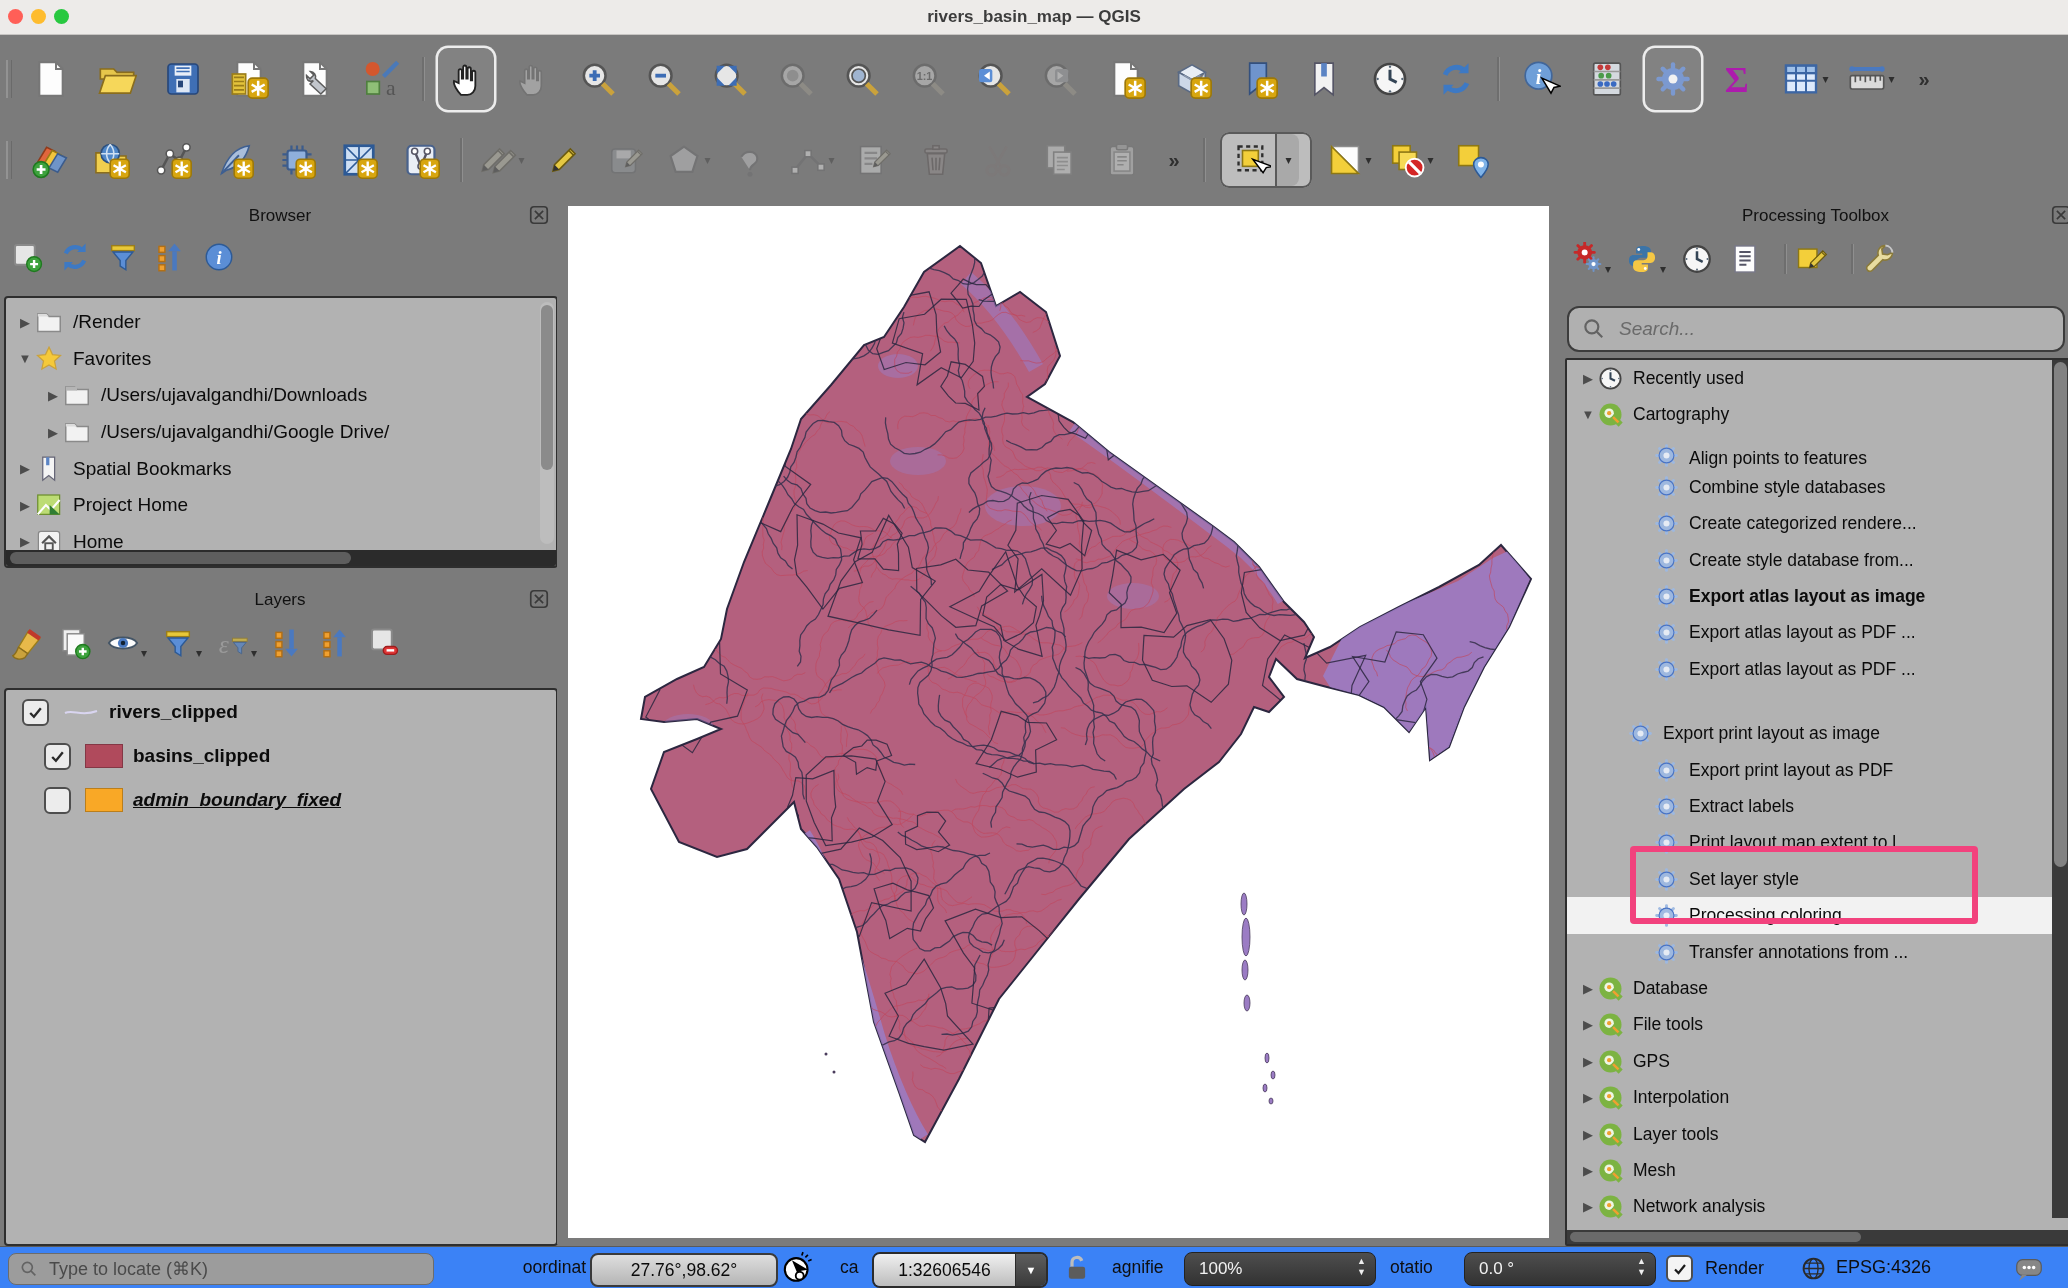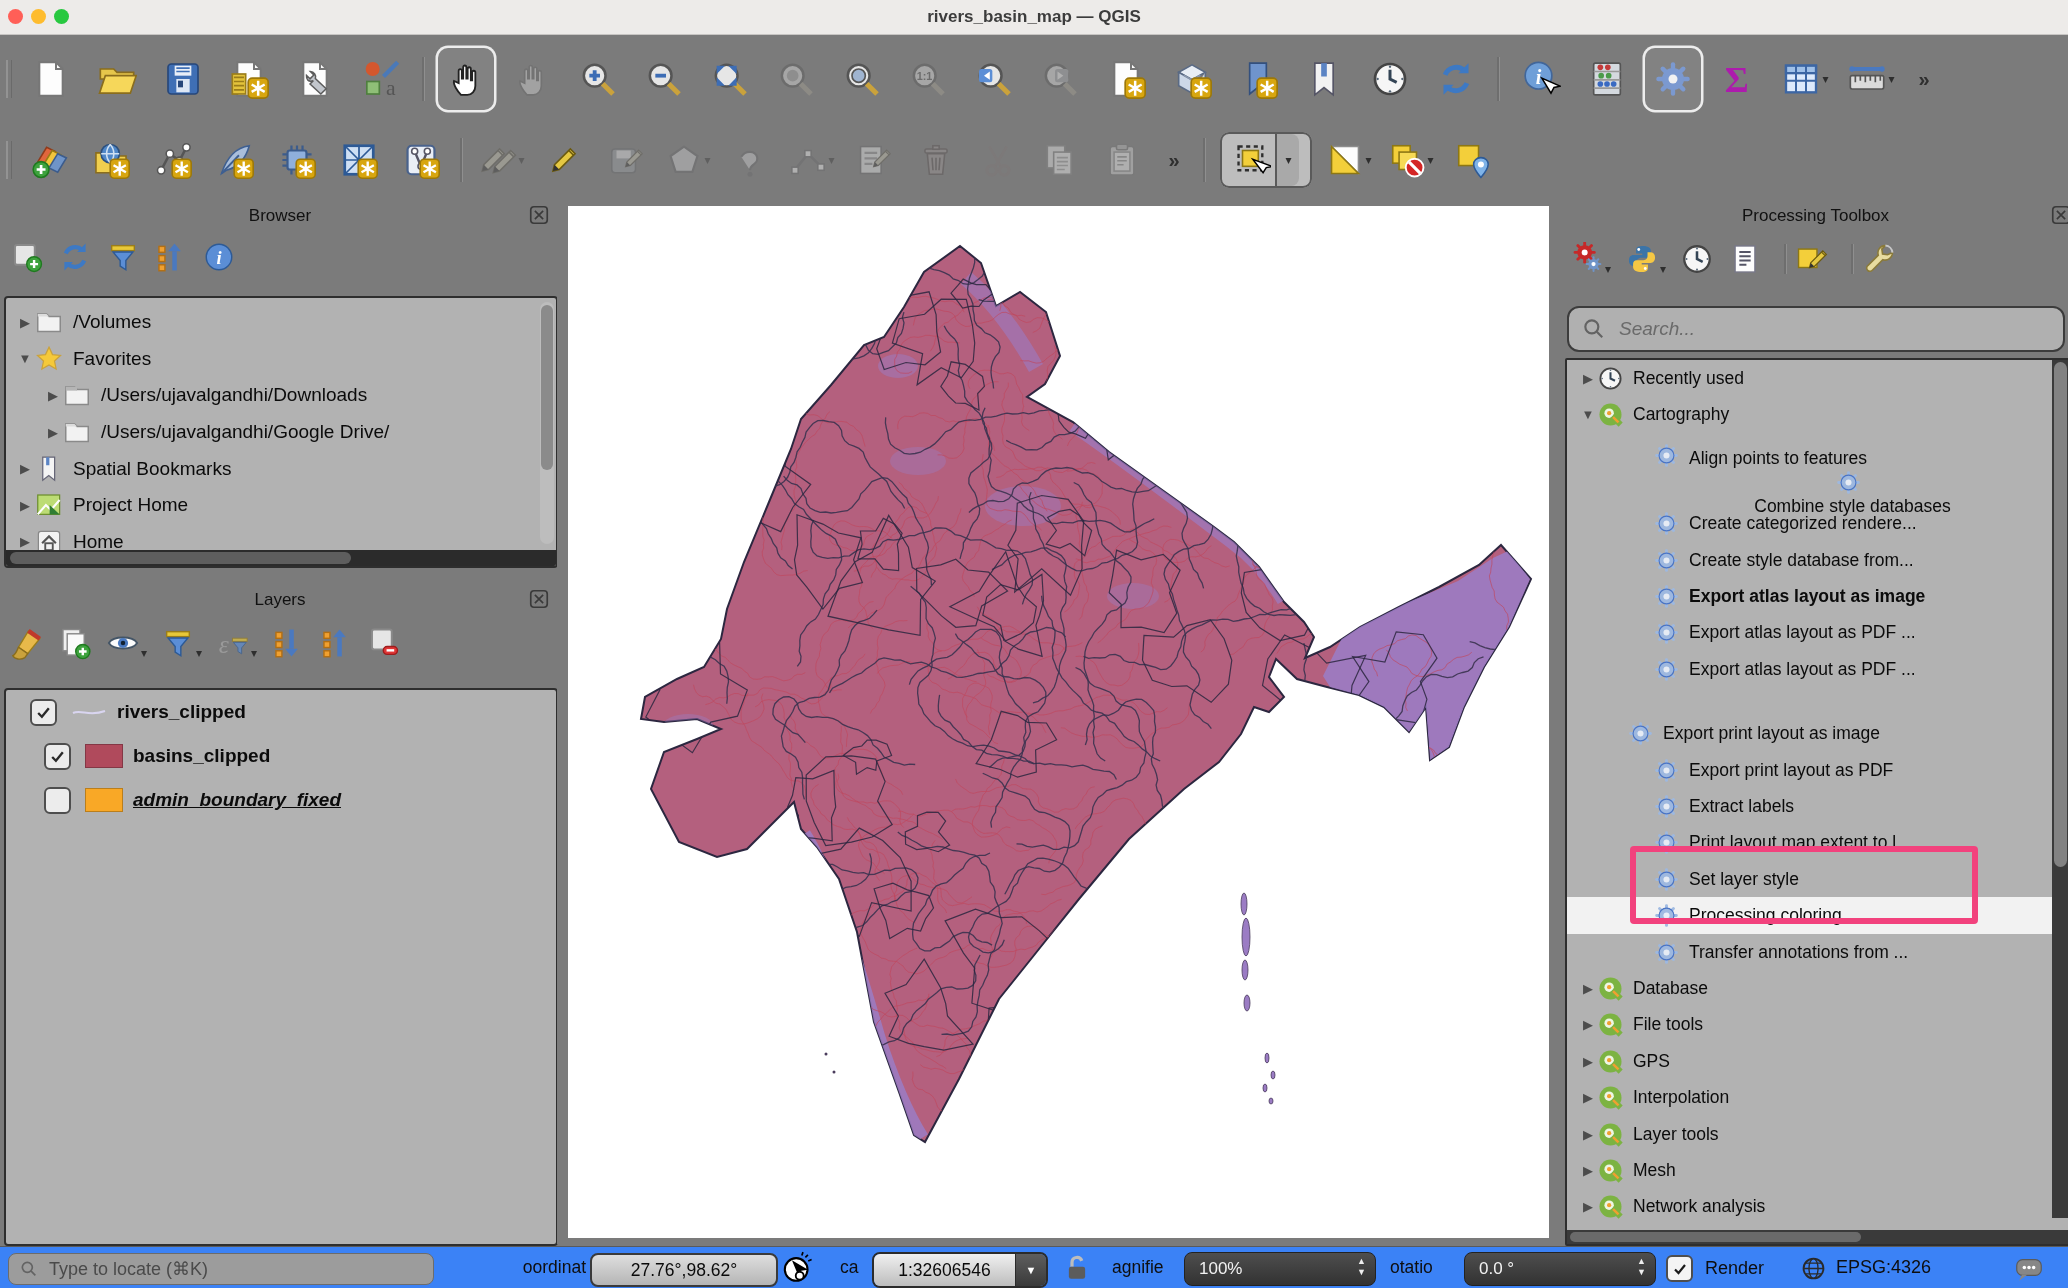--- a/index.html
+++ b/index.html
@@ -585,21 +585,21 @@
       </span>
     </div>
   <div class="listbox" style="left:4px;top:296px;width:550px;height:268px;" id="browser-list">
       <div style="position: absolute; left: 0px; top: 6px; right: 18px;">
         <div class="trow" style="height: 36.6px; padding-left: 10px;">
           <span class="arrow">▶</span>
           <span class="icon"><svg viewBox="0 0 24 24" width="100%" height="100%">
               <path d="M3 5.5h7l2 2h9V19.5H3z" fill="#f2f2f2" stroke="#8a8a8a" stroke-width="1.2"></path>
               <path d="M3 5.5h7l2 2H3z" fill="#dcdcdc"></path>
             </svg></span>
-          <span>/Volumes</span>
+          <span>/Render</span>
         </div>
         <div class="trow" style="height: 36.6px; padding-left: 10px;">
           <span class="arrow">▼</span>
           <span class="icon"><svg viewBox="0 0 24 24" width="100%" height="100%">
               <path d="M12 2.5l2.8 6 6.4.7-4.8 4.4 1.3 6.4L12 16.8 6.3 20l1.3-6.4L2.8 9.2l6.4-.7z" fill="#f5c93a" stroke="#caa23c"></path>
             </svg></span>
           <span>Favorites</span>
         </div>
         <div class="trow" style="height: 36.6px; padding-left: 38px;">
           <span class="arrow">▶</span>
@@ -720,21 +720,21 @@
       </span>
       <span class="pbtn">
         <span class="icon"><svg viewBox="0 0 24 24" width="100%" height="100%">
             <rect x="3.5" y="2.5" width="14" height="14" rx="1.5" fill="#e6e6e6" stroke="#8a8a8a" stroke-width="1.4"></rect>
             <rect x="11.5" y="14.5" width="10" height="5.5" rx="2.7" fill="#e03535" stroke="#9c1c1c"></rect>
             <path d="M13.8 17.2h5.4" stroke="#fff" stroke-width="1.7"></path>
           </svg></span>
       </span>
     </div>
   <div class="listbox" style="left:4px;top:688px;width:550px;height:554px;" id="layers-list">
-      <div class="lrow" style="padding-left: 24px;">
+      <div class="lrow" style="padding-left: 16px;">
         <span class="cb">
           <svg width="17" height="17" viewBox="0 0 16 16">
             <path d="M3 8.5l3.5 3.5L13 4" fill="none" stroke="#2a2a2a" stroke-width="2.2"></path>
           </svg>
         </span>
         <span class="swatch"><svg width="36" height="22">
             <path d="M2 12c8-4 16 4 32-2" fill="none" stroke="#d9d5f0" stroke-width="2"></path>
           </svg></span>
         <span>rivers_clipped</span>
       </div>
@@ -1103,21 +1103,21 @@
                   <rect x="10.7" y="2" width="2.6" height="20" rx="1.2" transform="rotate(90 12 12)"></rect>
                   <rect x="10.7" y="2" width="2.6" height="20" rx="1.2" transform="rotate(135 12 12)"></rect>
                   <circle cx="12" cy="12" r="6.6"></circle>
                 </g>
                 <circle cx="12" cy="12" r="2.7" fill="#e9eff8"></circle>
               </g>
               <circle cx="12" cy="12" r="6.6" fill="none" stroke="#4a74c4"></circle>
             </svg></span>
           <span>Align points to features</span>
         </div>
-        <div class="xrow" style="padding-left: 86px; flex-direction: column;">
+        <div class="xrow" style="padding-left: 86px;">
           <span class="icon"><svg viewBox="0 0 24 24" width="100%" height="100%">
               <g opacity=".95">
                 <g fill="#9db9e2">
                   <rect x="10.7" y="2" width="2.6" height="20" rx="1.2"></rect>
                   <rect x="10.7" y="2" width="2.6" height="20" rx="1.2" transform="rotate(45 12 12)"></rect>
                   <rect x="10.7" y="2" width="2.6" height="20" rx="1.2" transform="rotate(90 12 12)"></rect>
                   <rect x="10.7" y="2" width="2.6" height="20" rx="1.2" transform="rotate(135 12 12)"></rect>
                   <circle cx="12" cy="12" r="6.6"></circle>
                 </g>
                 <circle cx="12" cy="12" r="2.7" fill="#e9eff8"></circle>

